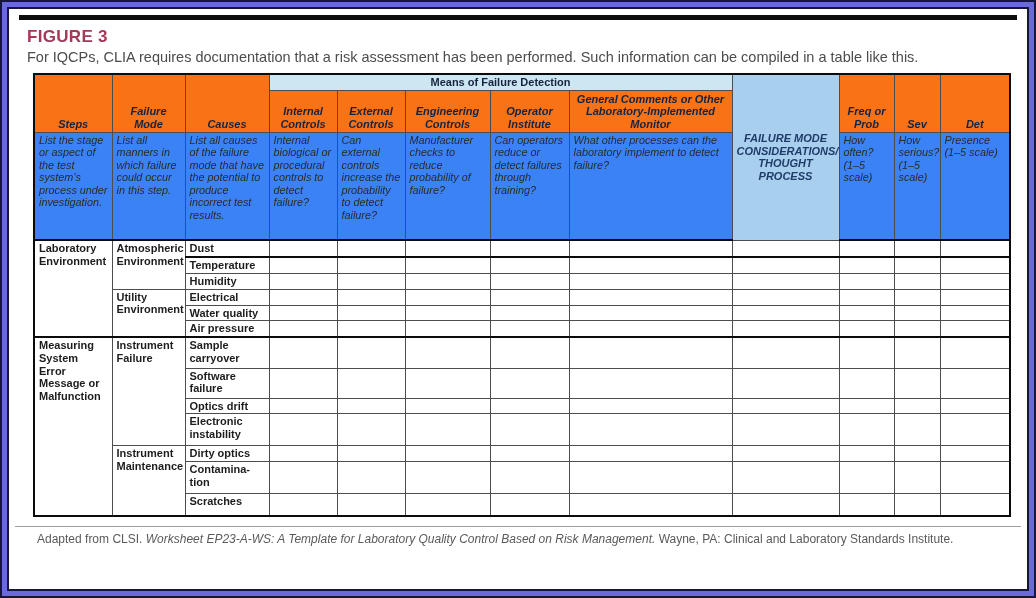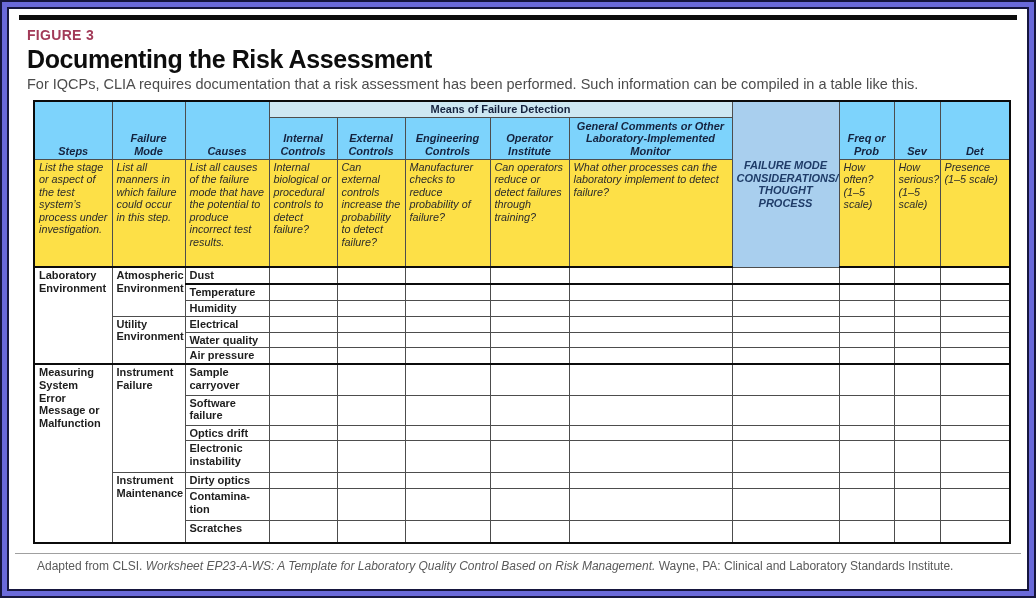--- a/index.html
+++ b/index.html
@@ -16,21 +16,21 @@
     width: 100%; height: 100%;
     background: #ffffff;
     border: 2px solid #16163e;
     padding: 3px 14px 0 14px;
     overflow: hidden;
   }
 
   .top-rule { height: 5px; background: #0d0d0d; margin: 3px -4px 7px -4px; }
 
   .fig-label {
-    font-size: 14px; font-weight: bold; letter-spacing: .3px;
+    font-size: 17px; font-weight: bold; letter-spacing: .3px;
     color: #a23a58; margin: 2px 0 2px 4px;
   }
   .fig-title {
     font-size: 25px; font-weight: bold; letter-spacing: -0.4px;
     color: #0d0d0d; margin: 0 0 2px 4px;
   }
   .fig-subtitle {
     font-size: 14.5px; color: #4c4c4c; margin: 0 0 8px 4px;
   }
 
@@ -40,40 +40,40 @@
     border: 2.5px solid #0b0b0b;
     font-size: 11px; line-height: 1.16; color: #1d1d1d;
   }
   .risk th, .risk td {
     border: 1px solid #4d4d4d;
     padding: 1px 4px;
     overflow: hidden;
   }
   
   .ch {
-    background: #7dd3fc; color: #15233f;
+    background: #f97316; color: #15233f;
     font-weight: bold; font-style: italic;
     text-align: center; vertical-align: bottom;
     padding-bottom: 3px;
   }
   .means {
     background: #cde7f2; color: #15233f;
     font-weight: bold; text-align: center; vertical-align: middle;
   }
   .fmc {
     background: #a9cfee; color: #1f3c68;
     font-weight: bold; font-style: italic;
     text-align: center; vertical-align: middle;
     border-left: 2px solid #0b0b0b;
     border-bottom: 2px solid #0b0b0b;
   }
   
   .d {
     font-style: italic; color: #2b2b2b; font-size: 10.8px;
-    text-align: left; vertical-align: top; background: #fde047;
+    text-align: left; vertical-align: top; background: #3b82f6;
     padding-top: 2px;
   }
   tr.descR > td { border-bottom: 2px solid #0b0b0b; }
   
   .st { font-weight: bold; vertical-align: top; text-align: left; }
   .md { font-weight: 600; vertical-align: top; text-align: left; }
   .ca { font-weight: 600; vertical-align: top; text-align: left; white-space: pre-line; }
   .e  { background: #fff; }
   
   .tI { border-left: 2px solid #0b0b0b; }
@@ -101,21 +101,20 @@
   .source .it { font-style: italic; }
 </style>
 </head>
 <body>
 
 <div class="frame">
   <div class="inner">
 
     <div class="top-rule"></div>
     <div class="fig-label">FIGURE 3</div>
-    <div class="fig-title">Documenting the Risk Assessment</div>
     <div class="fig-subtitle">For IQCPs, CLIA requires documentation that a risk assessment has been performed. Such information can be compiled in a table like this.</div>
 
     <table class="risk">
       <colgroup>
         <col style="width:78px">
           <col style="width:73px">
           <col style="width:84px">
         <col style="width:68px">
           <col style="width:68px">
           <col style="width:85px">

